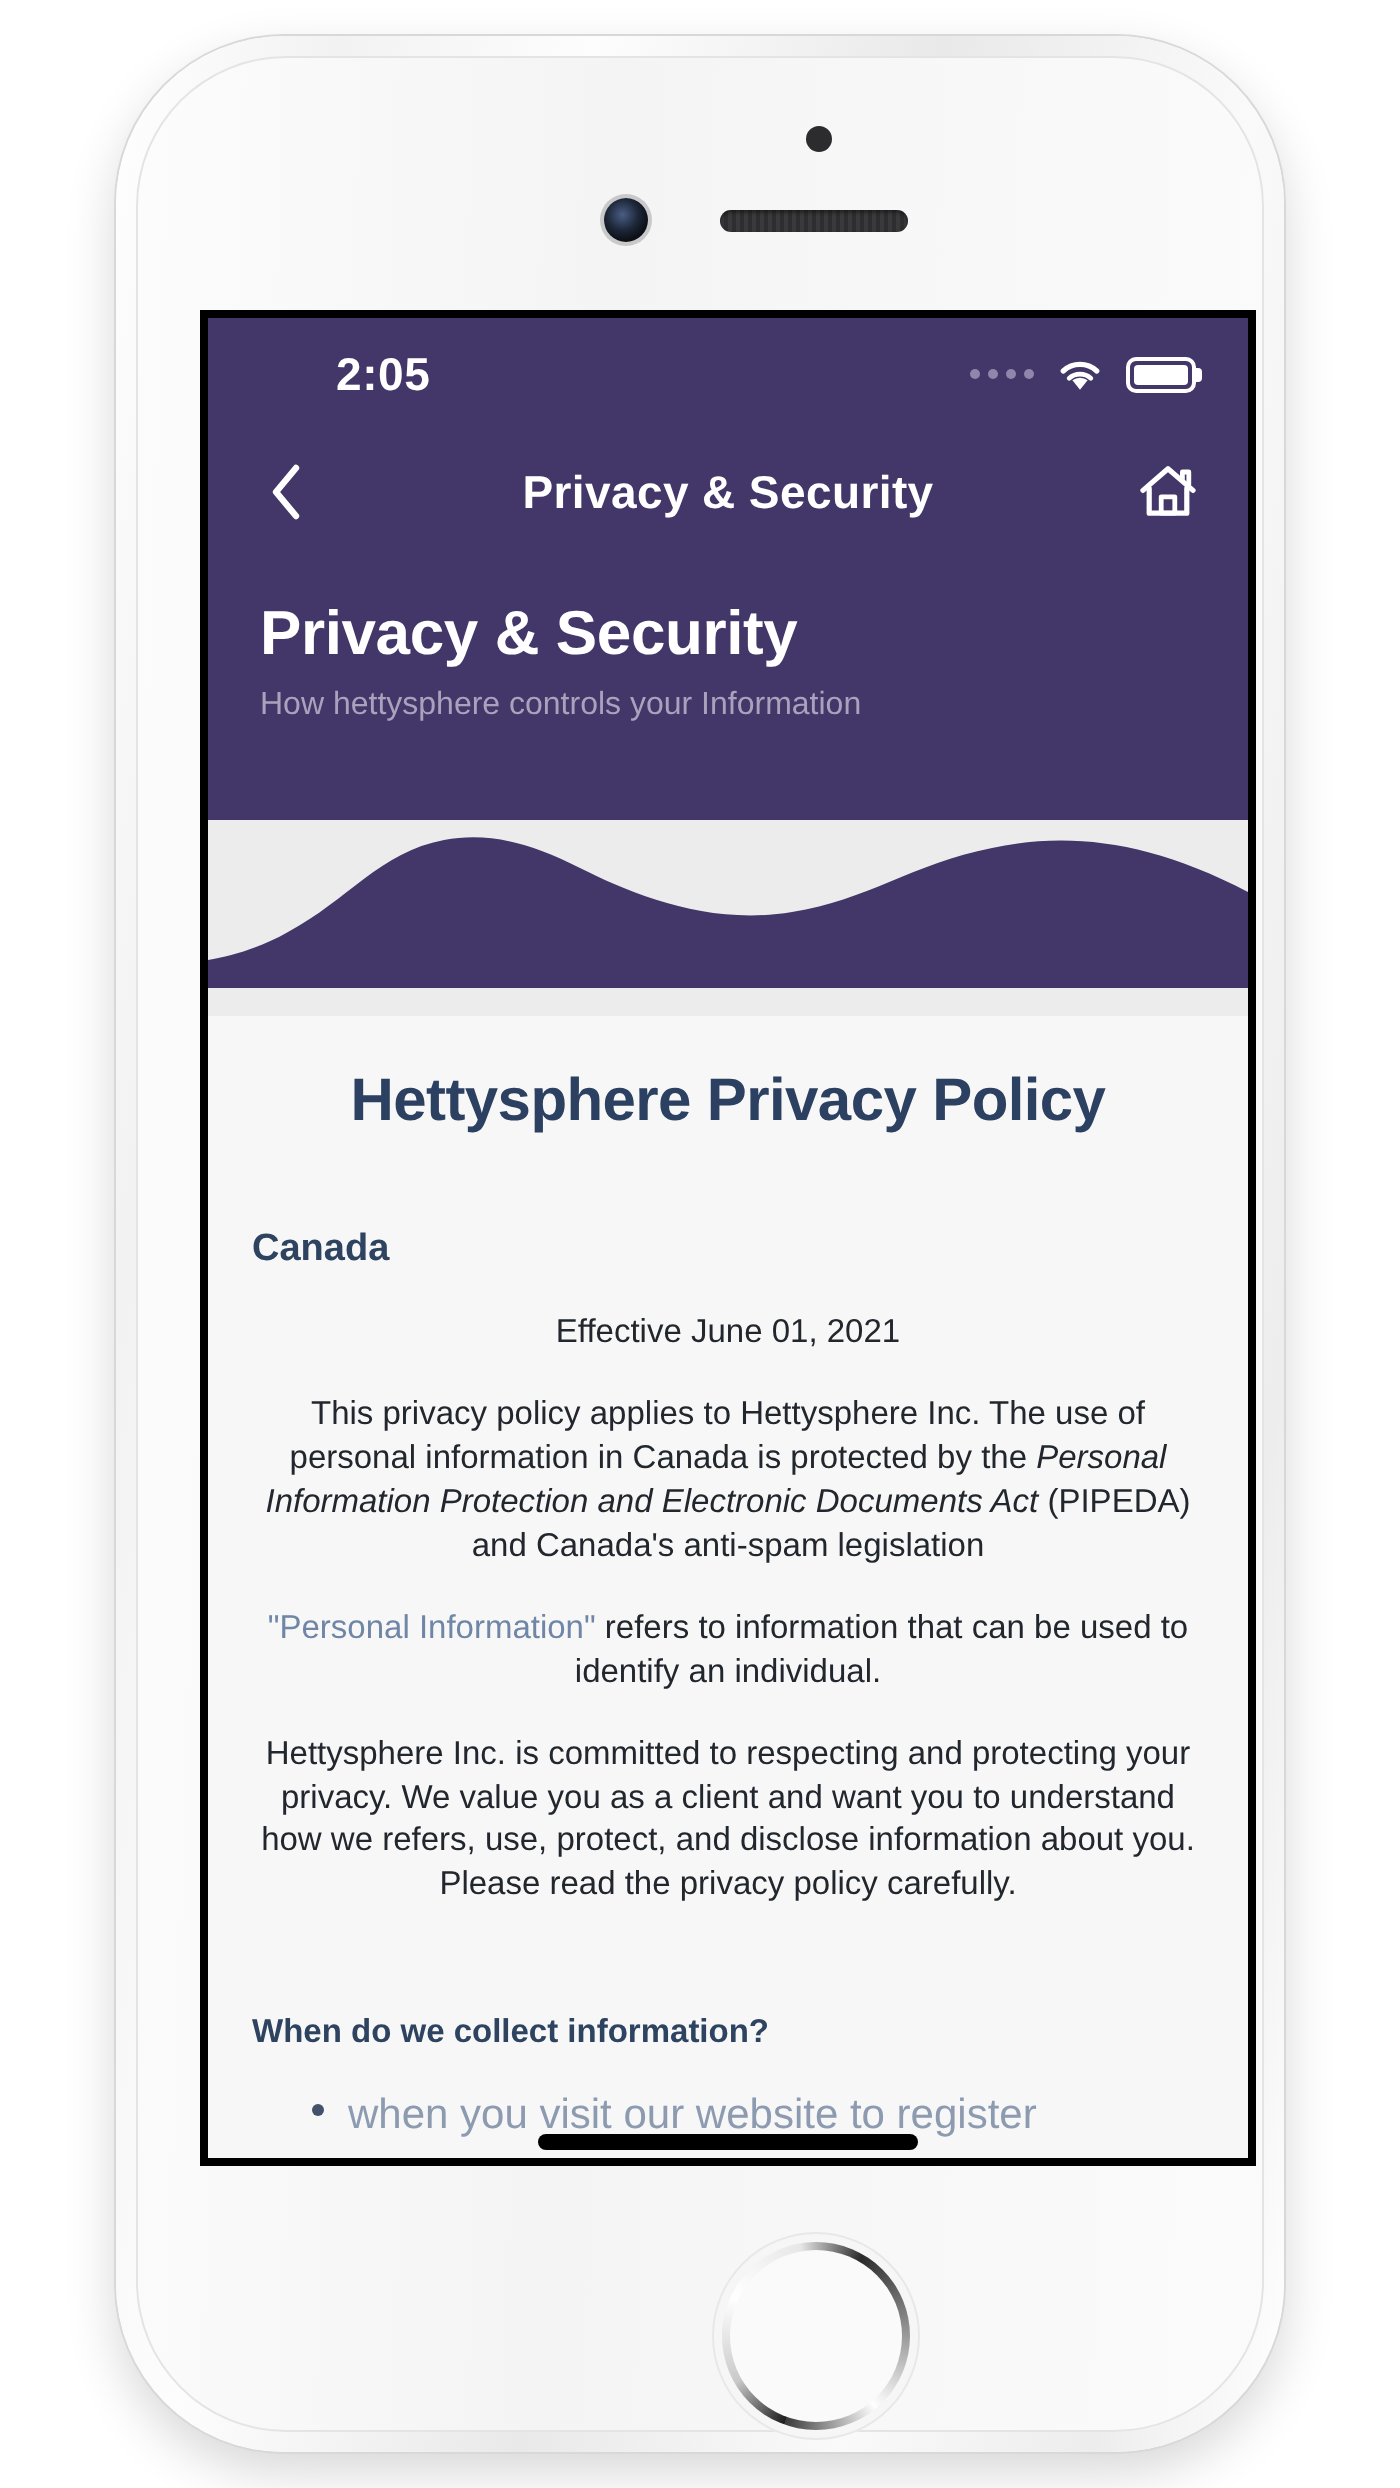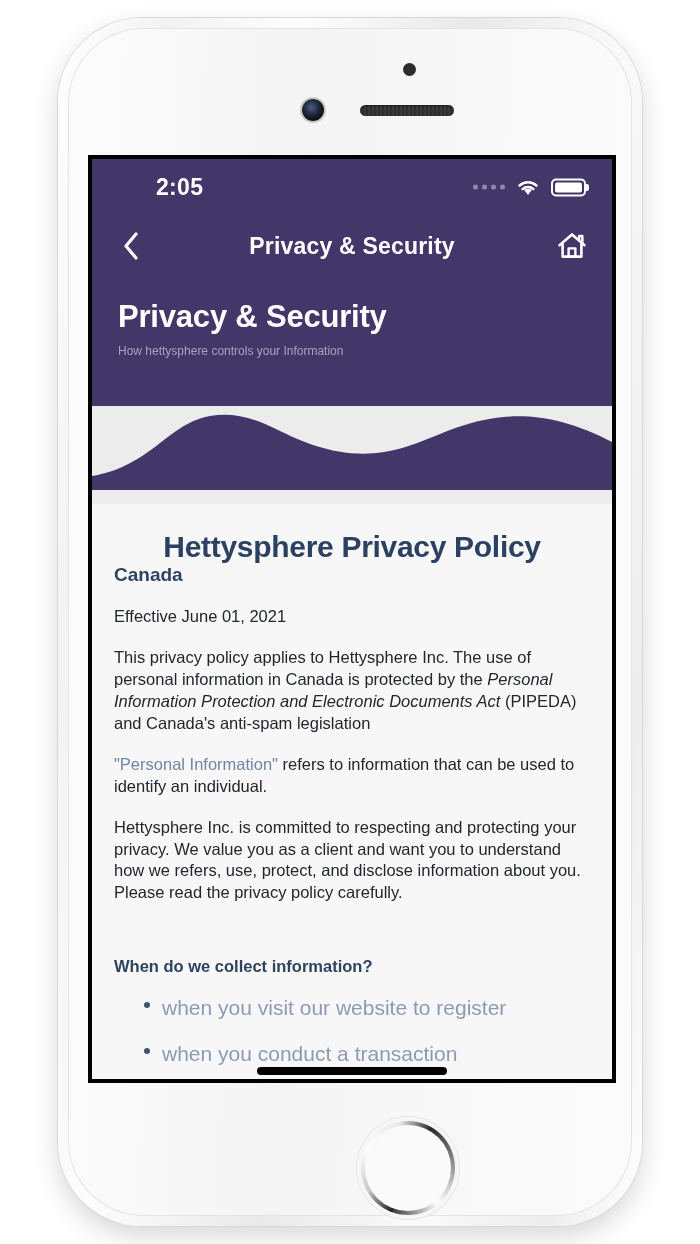--- a/index.html
+++ b/index.html
@@ -74,21 +74,21 @@
     border-radius: 50%;
     background:
       linear-gradient(#fafafa,#fafafa) padding-box,
       conic-gradient(from 200deg,#1d1d1d 0deg,#c9c9c9 40deg,#ffffff 95deg,#e7e7e7 150deg,#2a2a2a 190deg,#9a9a9a 250deg,#ffffff 300deg,#3a3a3a 360deg) border-box;
     border: 4px solid transparent;
   }
 
   
   .screen {
     position: absolute;
-    left: 88px; top: 155px;
+    left: 100px; top: 155px;
     width: 528px; height: 928px;
     background: #f7f7f7;
     border: 4px solid #000000;
     overflow: hidden;
   }
   .screen-scroll { position: relative; width: 100%; height: 100%; }
 
   
   .statusbar {
     height: 56px;
@@ -152,50 +152,52 @@
   }
   .hero-title {
     color: #ffffff;
     font-size: 31px;
     font-weight: bold;
     letter-spacing: -.2px;
   }
   .hero-sub {
     margin-top: 9px;
     color: #a9a2bd;
-    font-size: 12px;
+    font-size: 16px;
   }
   .hero-pad { height: 48px; }
   .wave-wrap { background: #ececec; line-height: 0; }
   .wave-wrap svg { display: block; width: 100%; height: 84px; }
   .post-wave { background: #ececec; height: 14px; }
 
   
   .content {
     background: #f7f7f7;
     padding: 26px 22px 30px 22px;
   }
   .doc-title {
     text-align: center;
     color: #2c4161;
     font-size: 30px;
     font-weight: bold;
     letter-spacing: -.3px;
+    margin-bottom: 46px;
   }
   .country {
     color: #2d4360;
     font-size: 19px;
     font-weight: bold;
     margin-bottom: 20px;
   }
   p.body {
     color: #22272e;
     font-size: 16.5px;
     line-height: 1.33;
     margin-bottom: 19px;
+    text-align: center;
   }
   p.body em { font-style: italic; }
   .tok-blue { color: #6f86a6; }
   .sec-head {
     color: #2d4360;
     font-size: 16.5px;
     font-weight: bold;
     margin-top: 53px;
     margin-bottom: 18px;
   }

